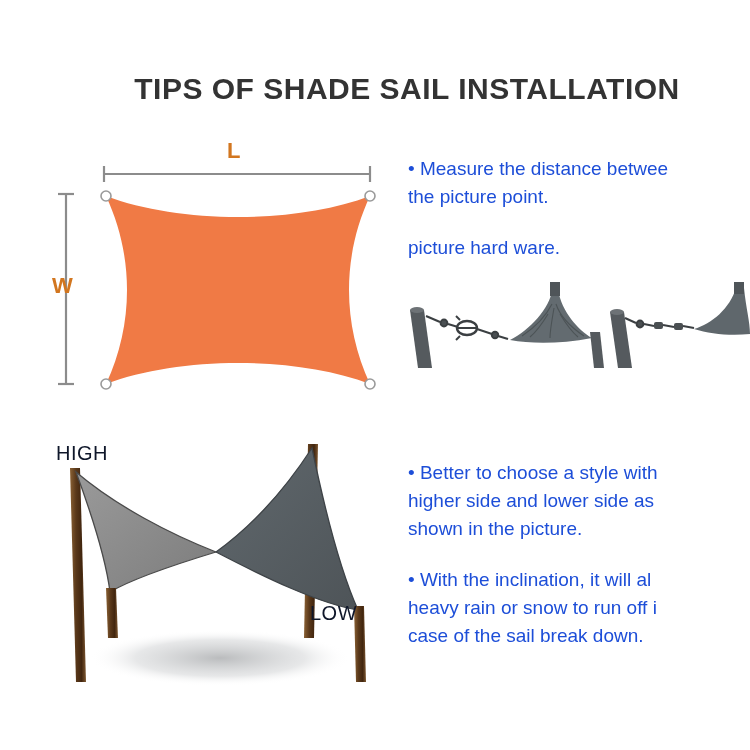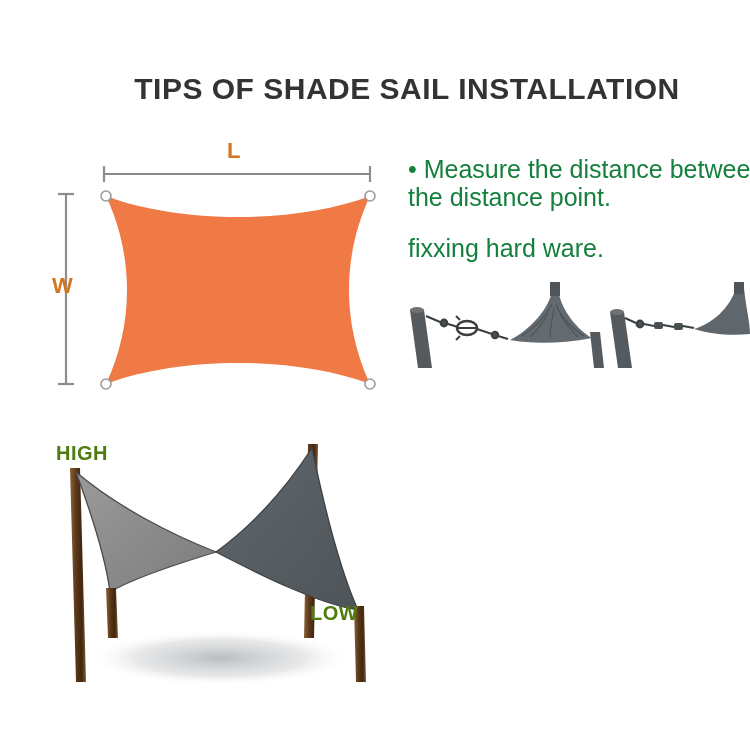--- a/index.html
+++ b/index.html
@@ -32,23 +32,23 @@
     padding-left: 32px;
   }
 
   
   .panel { position: absolute; }
 
   
   .text-block {
     position: absolute;
     font-family: "Liberation Sans", sans-serif;
-    font-size: 25px;
+    font-size: 19px;
     line-height: 28px;
-    color: #15803d;
+    color: #1d4ed8;
     white-space: nowrap;
     overflow: hidden;
   }
   .text-block p {
     margin: 0;
     white-space: nowrap;
   }
   .para-gap { height: 23px; }
 
   #text-top   { left: 408px; top: 155px;  width: 342px; }
@@ -64,23 +64,23 @@
     font-size: 22px;
     color: #D2761F;
   }
 
   
   #canopy-fig { left: 20px; top: 430px; width: 390px; height: 285px; }
 
   .hl-label {
     position: absolute;
     font-family: "Liberation Sans", sans-serif;
-    font-weight: bold;
+    font-weight: normal;
     font-size: 20px;
-    color: #4d7c0f;
+    color: #0f172a;
     letter-spacing: 0.5px;
   }
 
   
   #hardware-fig { left: 400px; top: 282px; width: 350px; height: 86px; }
 </style>
 </head>
 <body>
 
 <div id="page">
@@ -116,23 +116,23 @@
       </g>
     </svg>
 
     <div class="dim-label" style="left:187px; top:-2px;">L</div>
 
     <div class="dim-label" style="left:12px; top:133px;">W</div>
   </div>
 
   <div class="text-block" id="text-top">
     <p>• Measure the distance betwee</p>
-    <p>the distance point.</p>
+    <p>the picture point.</p>
     <div class="para-gap"></div>
-    <p>fixxing hard ware.</p>
+    <p>picture hard ware.</p>
   </div>
 
   <div class="panel" id="hardware-fig">
     <svg width="350" height="86" viewBox="0 0 350 86">
 
       <g>
 
         <g>
           <path d="M 10 28 L 24 28 L 32 86 L 18 86 Z" fill="#555a5e"></path>
           <ellipse cx="17" cy="28" rx="7" ry="3" fill="#6d7276"></ellipse>
@@ -240,14 +240,23 @@
       <polygon points="86,158 96,158 98,208 88,208" fill="url(#postGrad)"></polygon>
 
       <polygon points="334,176 344,176 346,252 336,252" fill="url(#postGrad)"></polygon>
     </svg>
 
     <div class="hl-label" style="left:36px; top:12px;">HIGH</div>
 
     <div class="hl-label" style="left:290px; top:172px;text-align:right;">LOW</div>
   </div>
 
+  <div class="text-block" id="text-bottom">
+    <p>• Better to choose a style with</p>
+    <p>higher side and lower side as</p>
+    <p>shown in the picture.</p>
+    <div class="para-gap"></div>
+    <p>• With the inclination, it will al</p>
+    <p>heavy rain or snow to run off i</p>
+    <p>case of the sail break down.</p>
+  </div>
 
 </div>
 
 </body></html>

